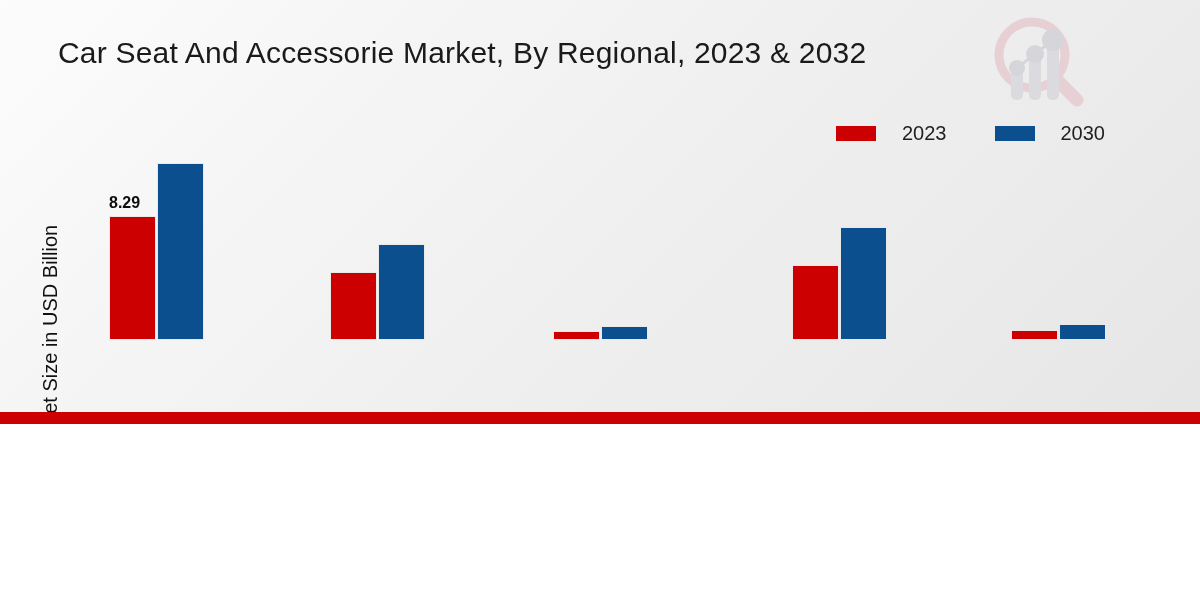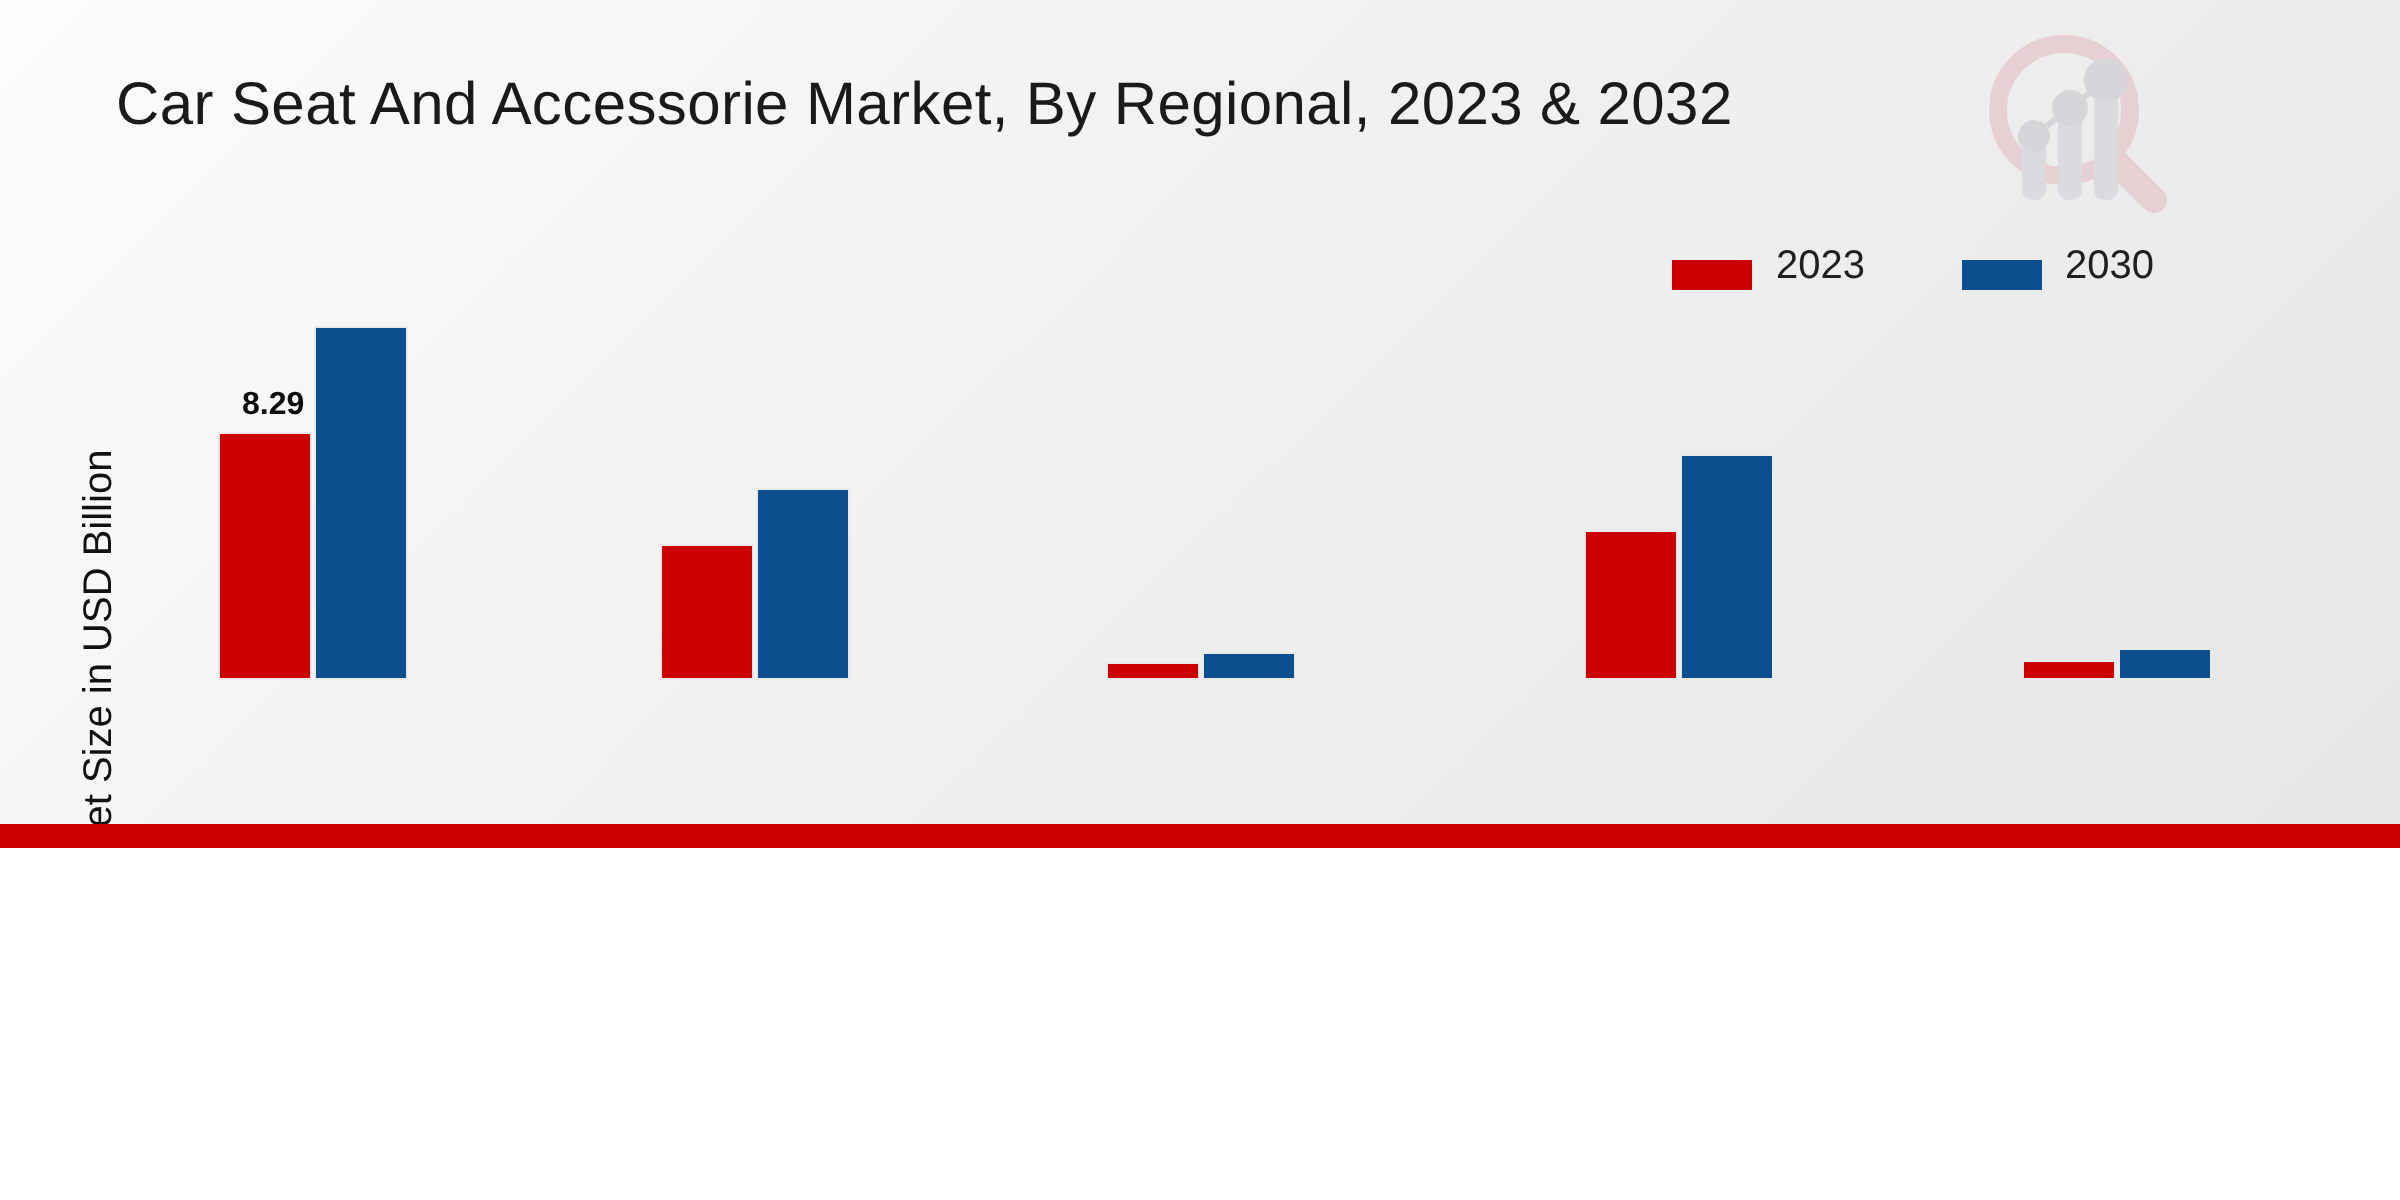--- a/index.html
+++ b/index.html
@@ -50,22 +50,22 @@
   #legend {
     position: absolute;
     left: 836px;
     top: 122px;
     display: flex;
     align-items: center;
     gap: 48px;
   }
   .legend-item {
     display: flex;
-    align-items: flex-end;
-    gap: 12px;
+    align-items: center;
+    gap: 26px;
   }
   .legend-swatch {
     width: 40px;
     height: 15px;
     display: block;
   }
   .legend-label {
     font-size: 20px;
     color: #1f1f1f;
   }
@@ -167,21 +167,21 @@
     </div>
   </div>
 
   <div id="ylabel">Market Size in USD Billion</div>
 
   <div id="plot">
 
     <div class="group" style="left:69px; bottom:130px;">
       <div class="bar red bar-red-pos" style="height:124px;"></div>
       <div class="bar blue bar-blue-pos" style="height:177px;"></div>
-      <div class="value-label" style="left:12px; bottom:128px;">8.29</div>
+      <div class="value-label" style="left:0; bottom:128px;">8.29</div>
     </div>
 
     <div class="group" style="left:290px; bottom:130px;">
       <div class="bar red bar-red-pos" style="height:68px;"></div>
       <div class="bar blue bar-blue-pos" style="height:96px;"></div>
     </div>
 
     <div class="group" style="left:513px; bottom:130px;">
       <div class="bar red bar-red-pos" style="height:9px;"></div>
       <div class="bar blue bar-blue-pos" style="height:14px;"></div>

